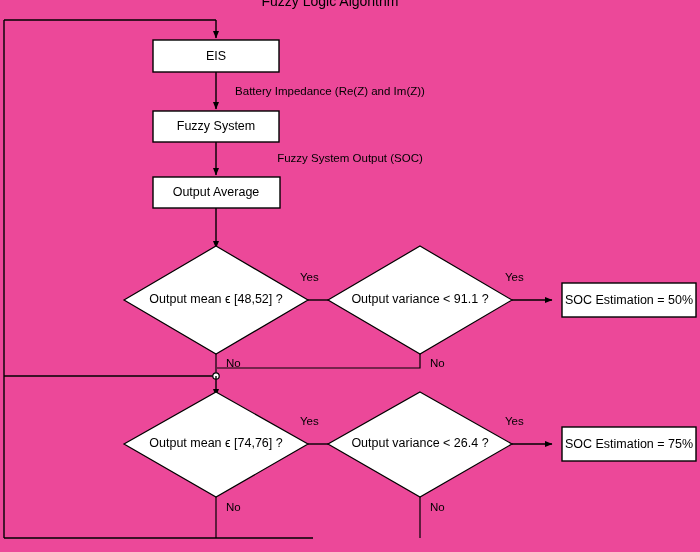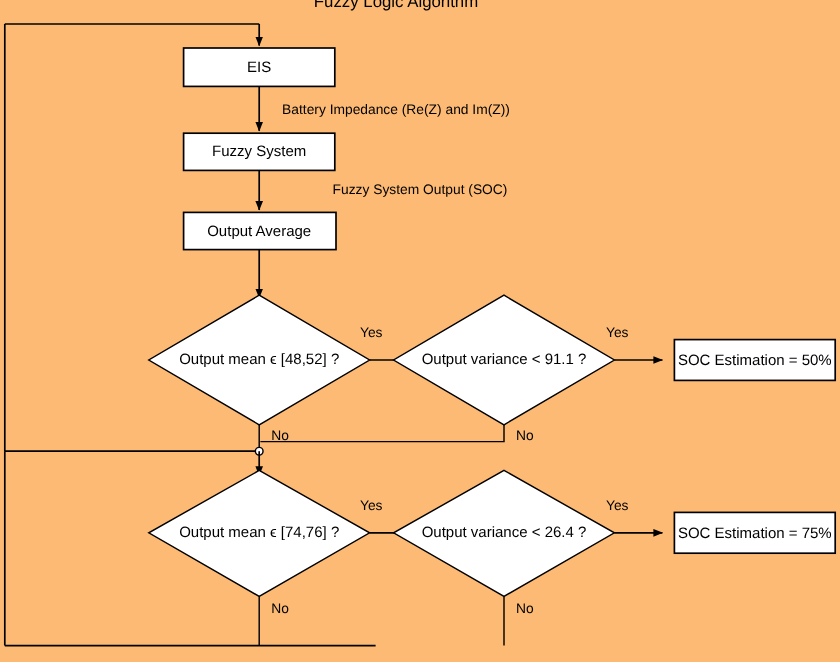--- a/index.html
+++ b/index.html
@@ -4,21 +4,21 @@
 <style>
   html, body {
     margin: 0;
     padding: 0;
     background: #ffffff;
   }
   #canvas {
     position: relative;
     width: 700px;
     height: 552px;
-    background: #fdba74;
+    background: #ec4899;
     font-family: "Liberation Sans", sans-serif;
     overflow: hidden;
   }
   svg#flow {
     position: absolute;
     left: 0;
     top: 0;
     width: 700px;
     height: 552px;
   }

